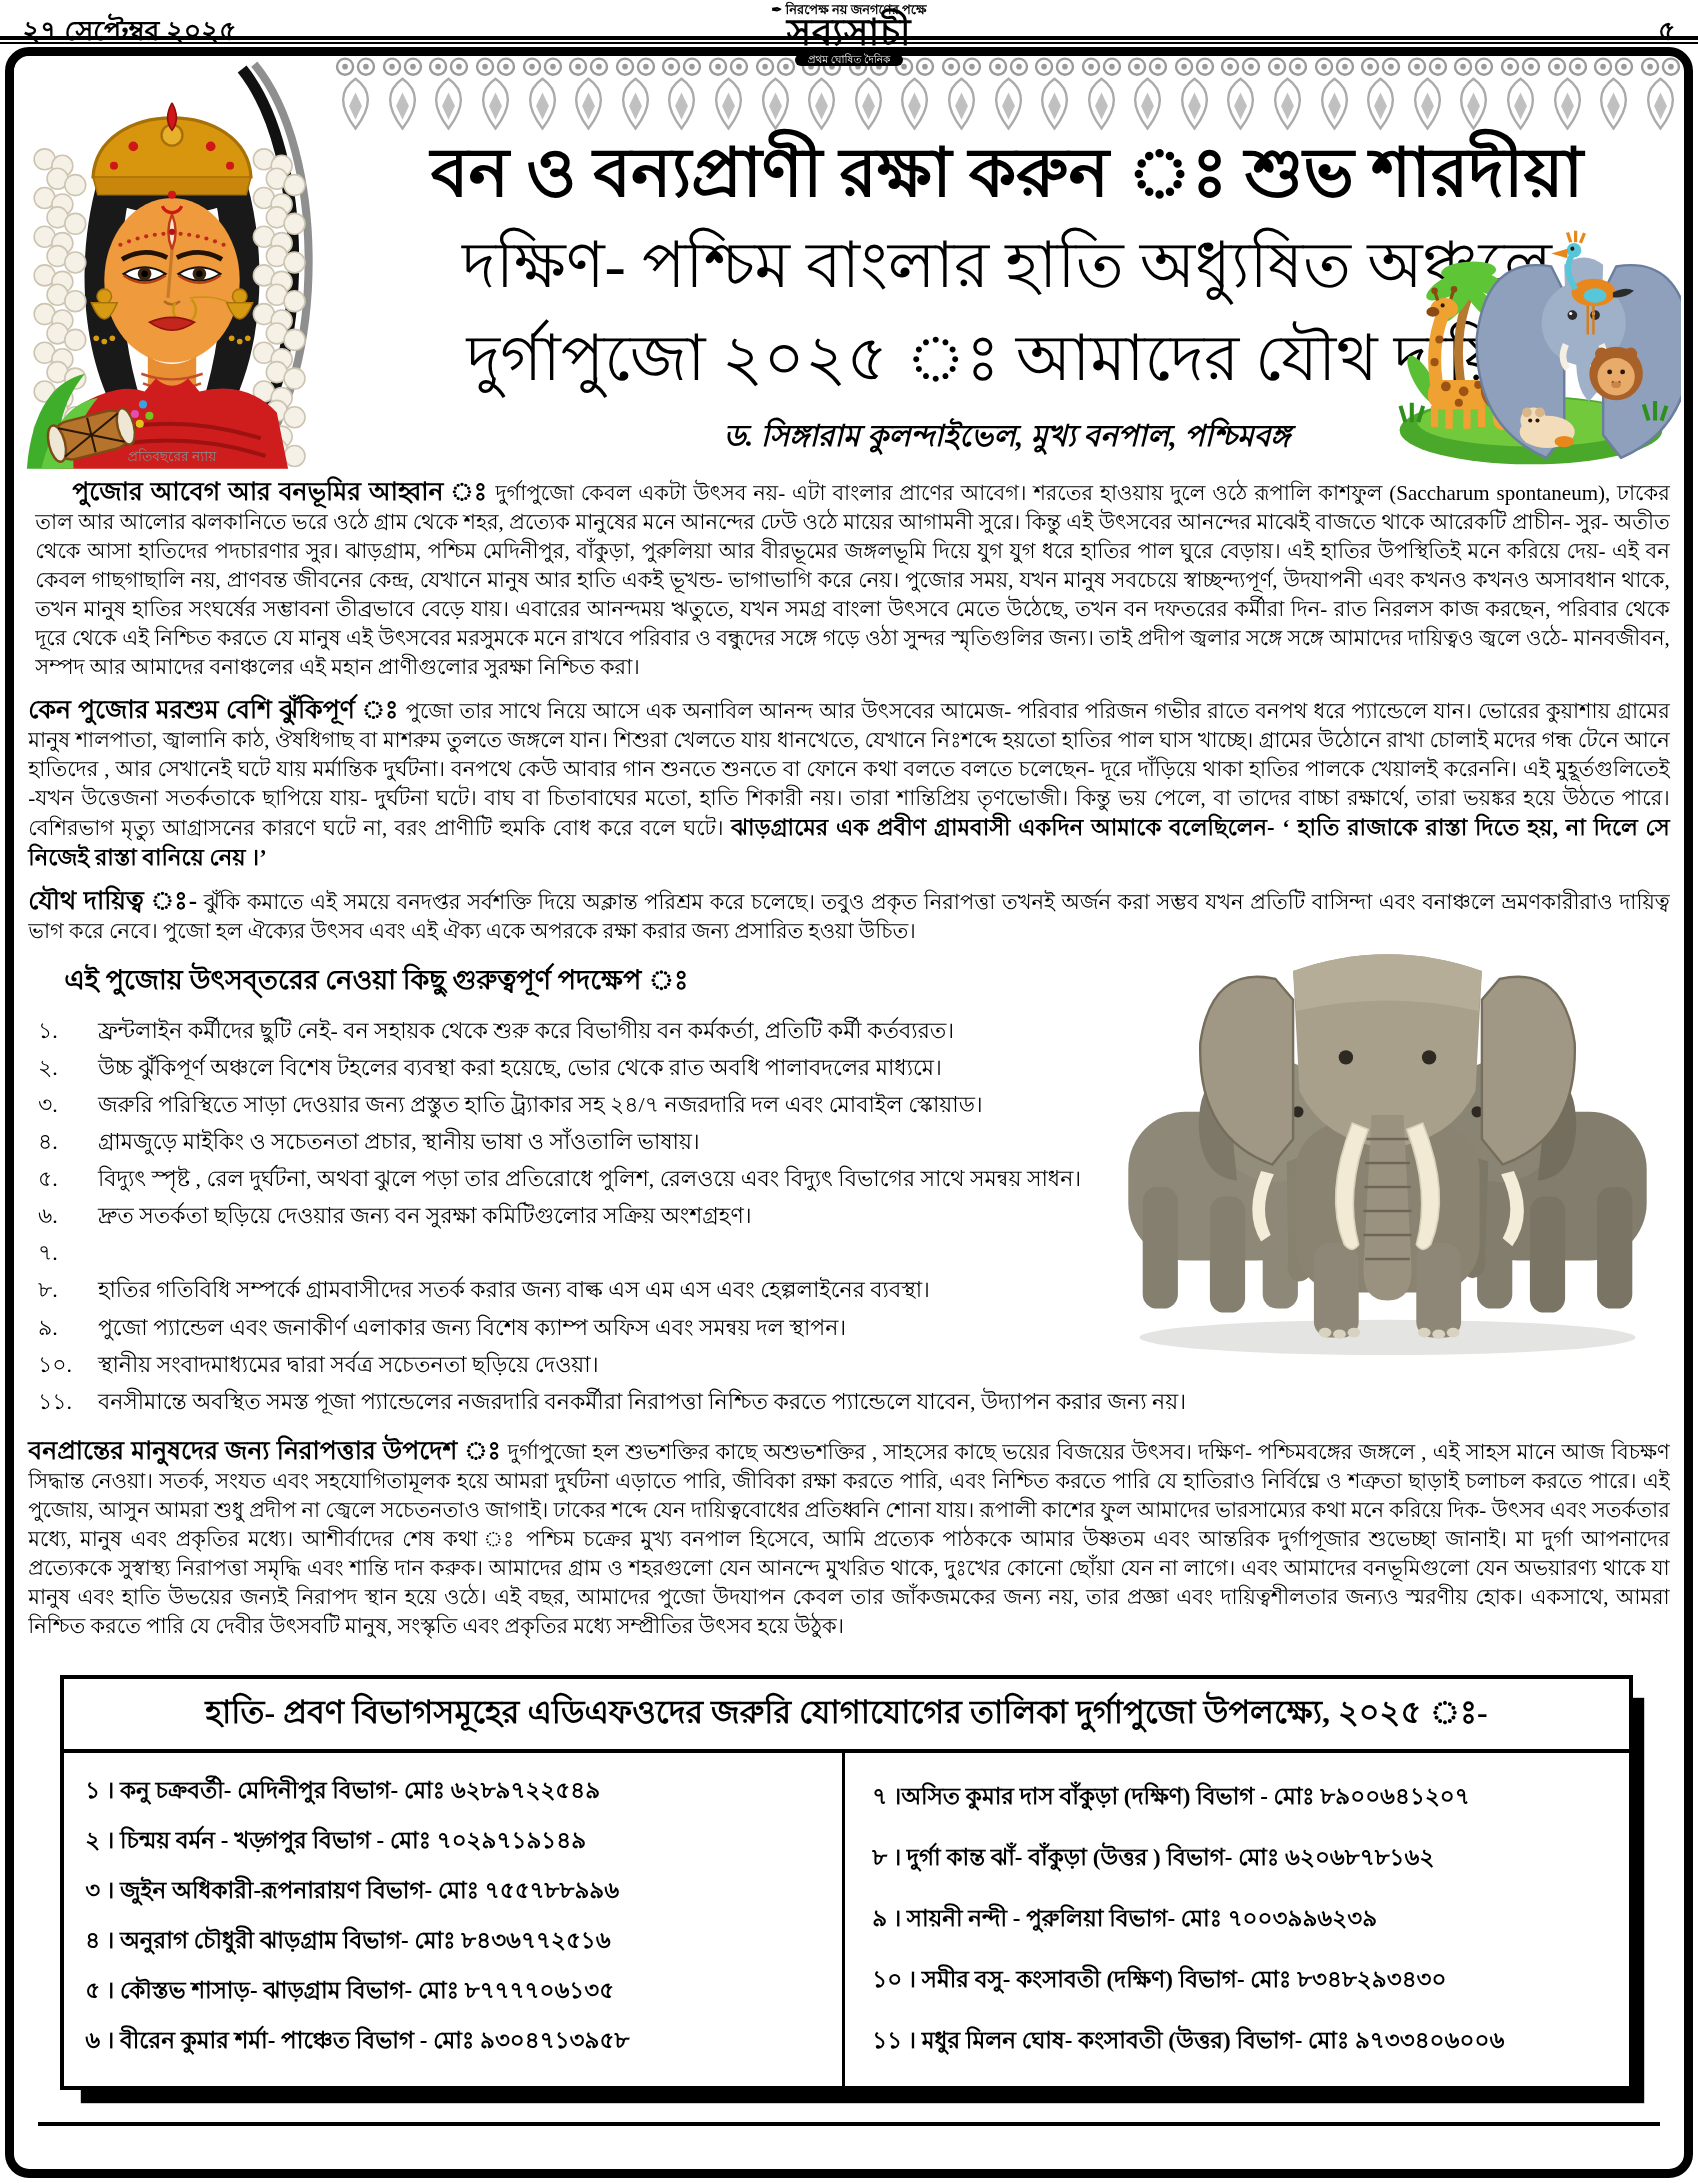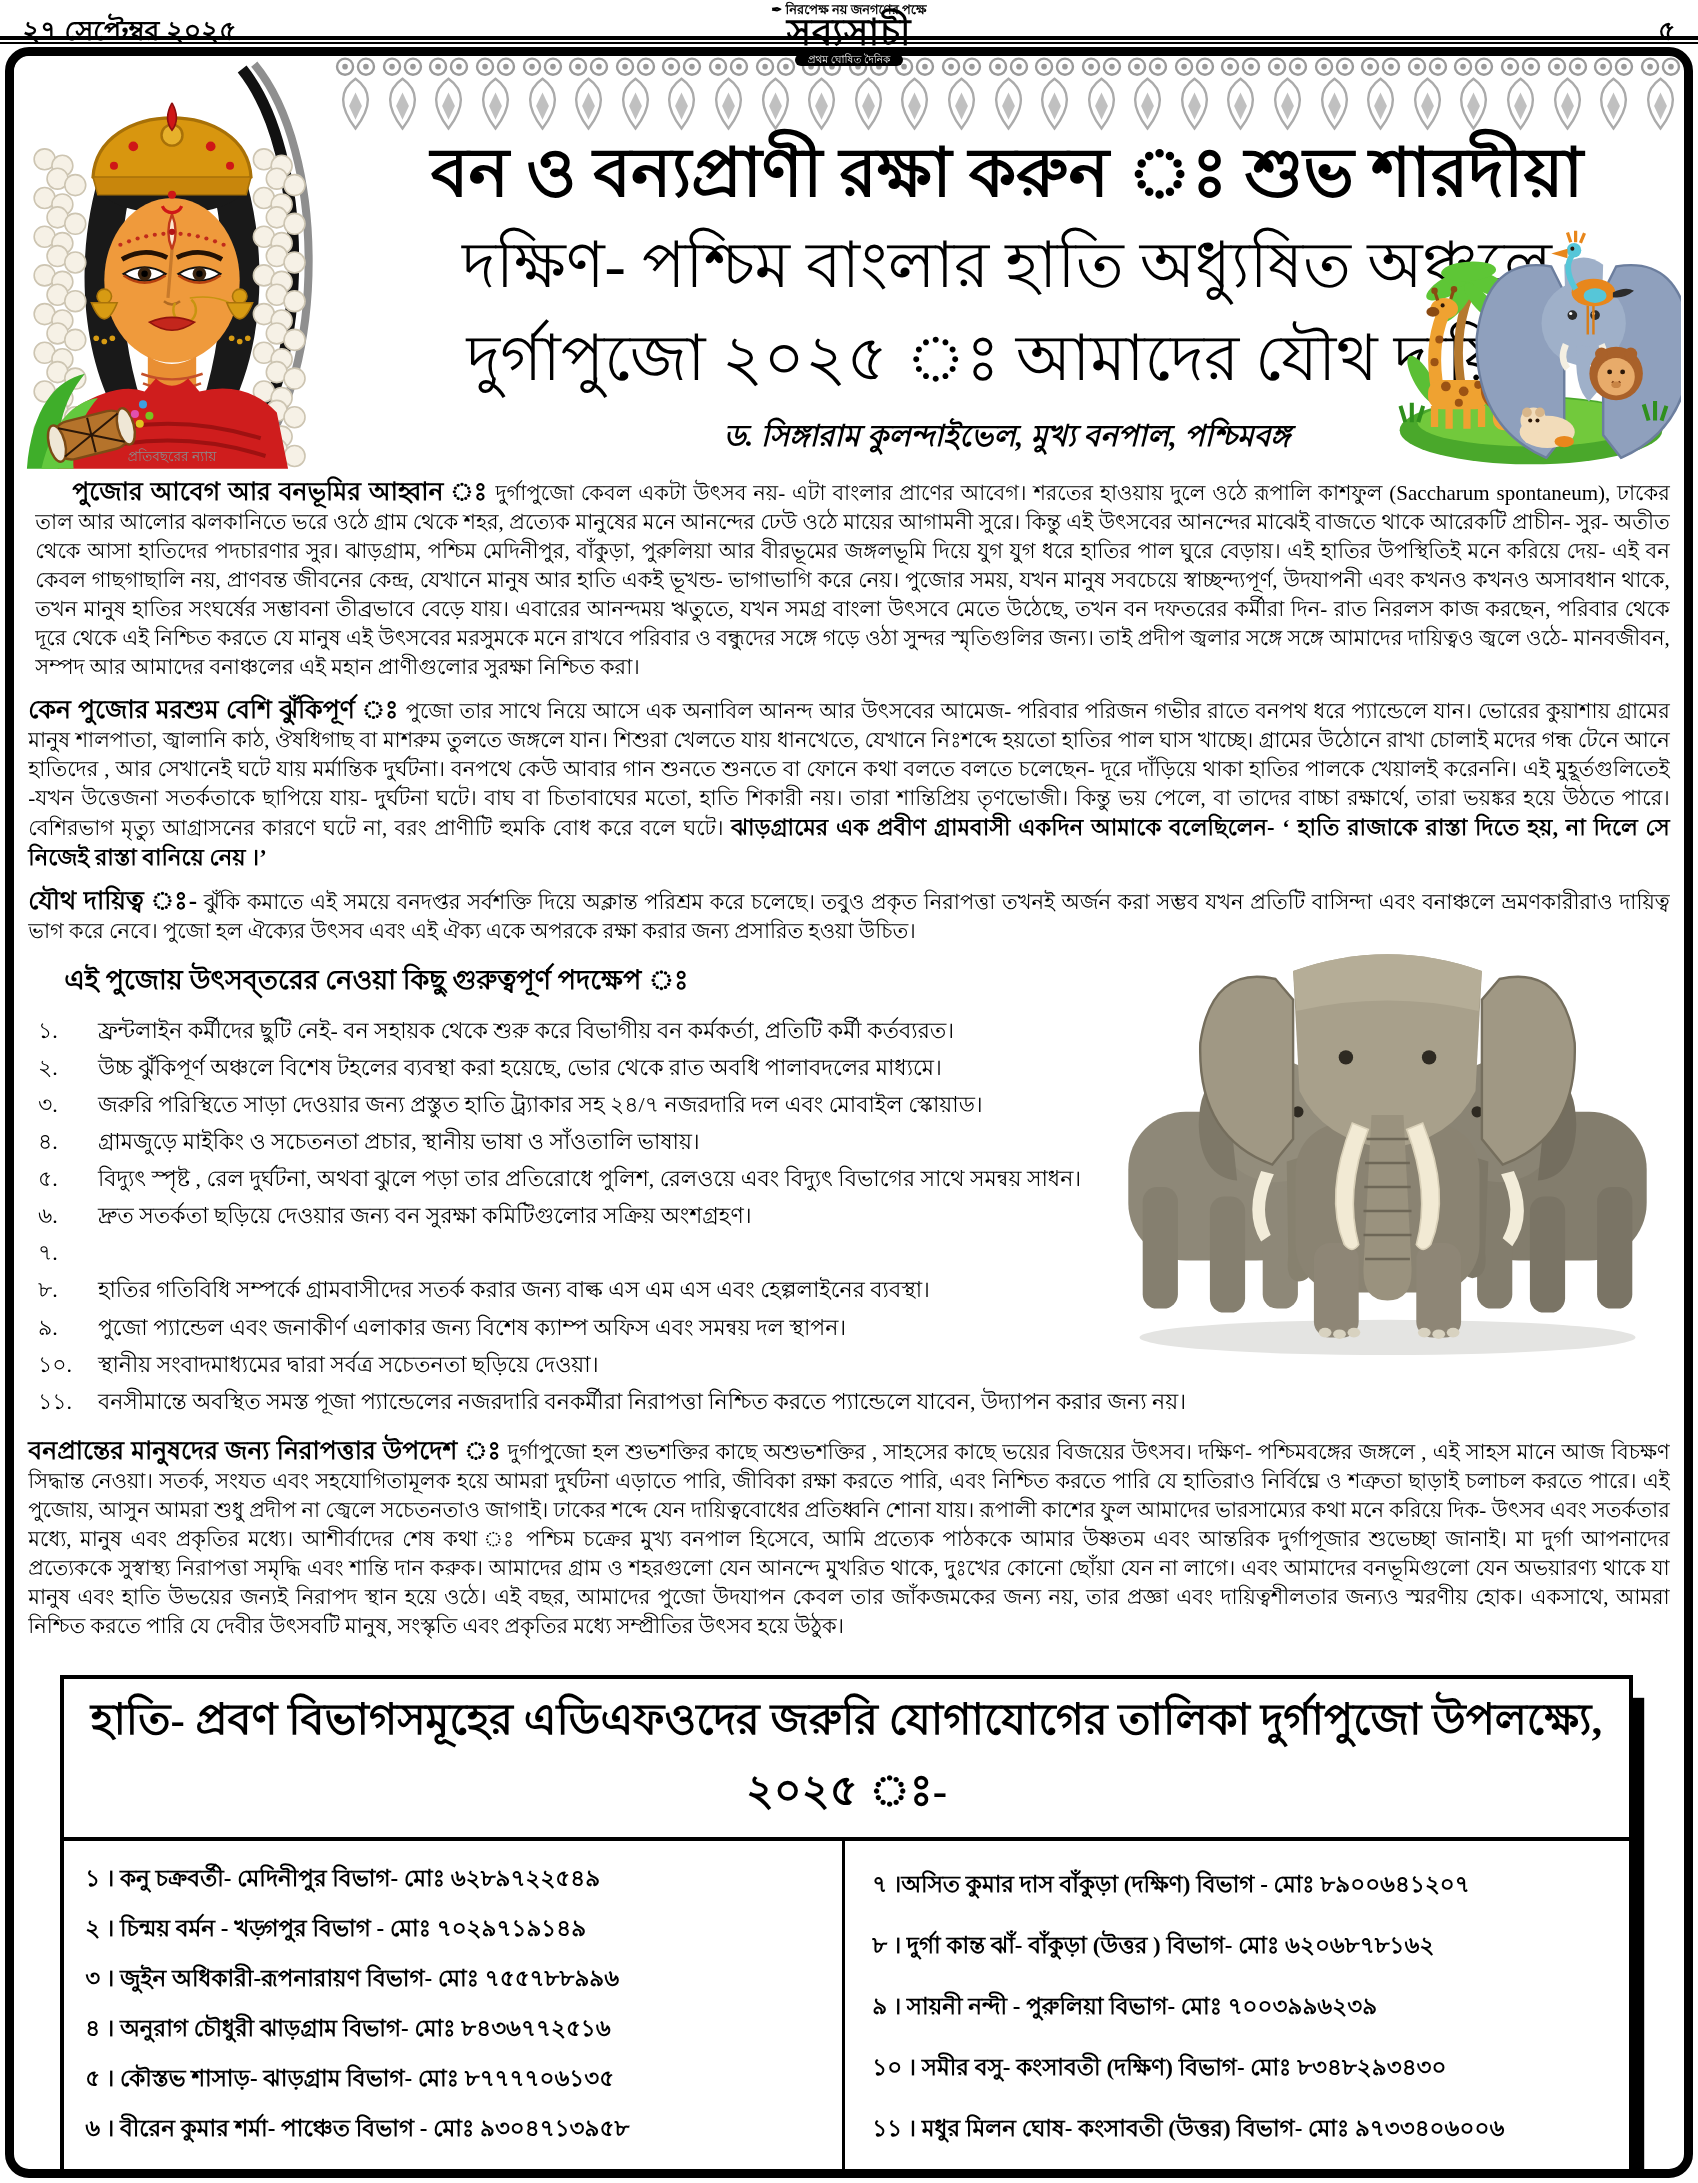--- a/index.html
+++ b/index.html
@@ -39,21 +39,21 @@
   .boldtail{font-weight:bold;font-size:22.6px;}
   .ephoto{float:right;width:565px;height:440px;margin:-36px 0 4.8px 18px;}
   .steps-head{font-weight:bold;font-size:27px;margin:3.2px 0 13px 36px;}
   .step{display:flex;gap:22.6px;margin-bottom:9.7px;font-size:22px;line-height:27.4px;}
   .snum{min-width:47px;padding-left:9.7px;box-sizing:border-box;}
   .quote{clear:right;font-weight:bold;font-size:23.4px;line-height:31px;margin:22.6px 0 21px;}
   .s4{margin-top:21px;}
   
   .contact-box{margin:34px 37px 0 32px;border:4px solid #000;background:#fff;
                box-shadow:16px 18px 0 -4.8px #000;}
-  .cb-head{font-size:43px;font-weight:bold;text-align:center;padding:8px 6.5px;
+  .cb-head{font-size:32px;font-weight:bold;text-align:center;padding:8px 6.5px;
            border-bottom:4px solid #000;}
   .cb-cols{display:flex;}
   .cb-col{flex:1;padding:13px 8px 14.5px 21px;}
   .crow{font-size:23px;font-weight:bold;line-height:50px;white-space:nowrap;overflow:hidden;}
   .cb-right{border-left:3.2px solid #000;padding-left:27.4px;}
   .cb-right .crow{line-height:61px;}
   .brule{background:#000;margin:0 9.7px;}
   .b1{height:4px;margin-top:32px;}
 </style>
 </head>

